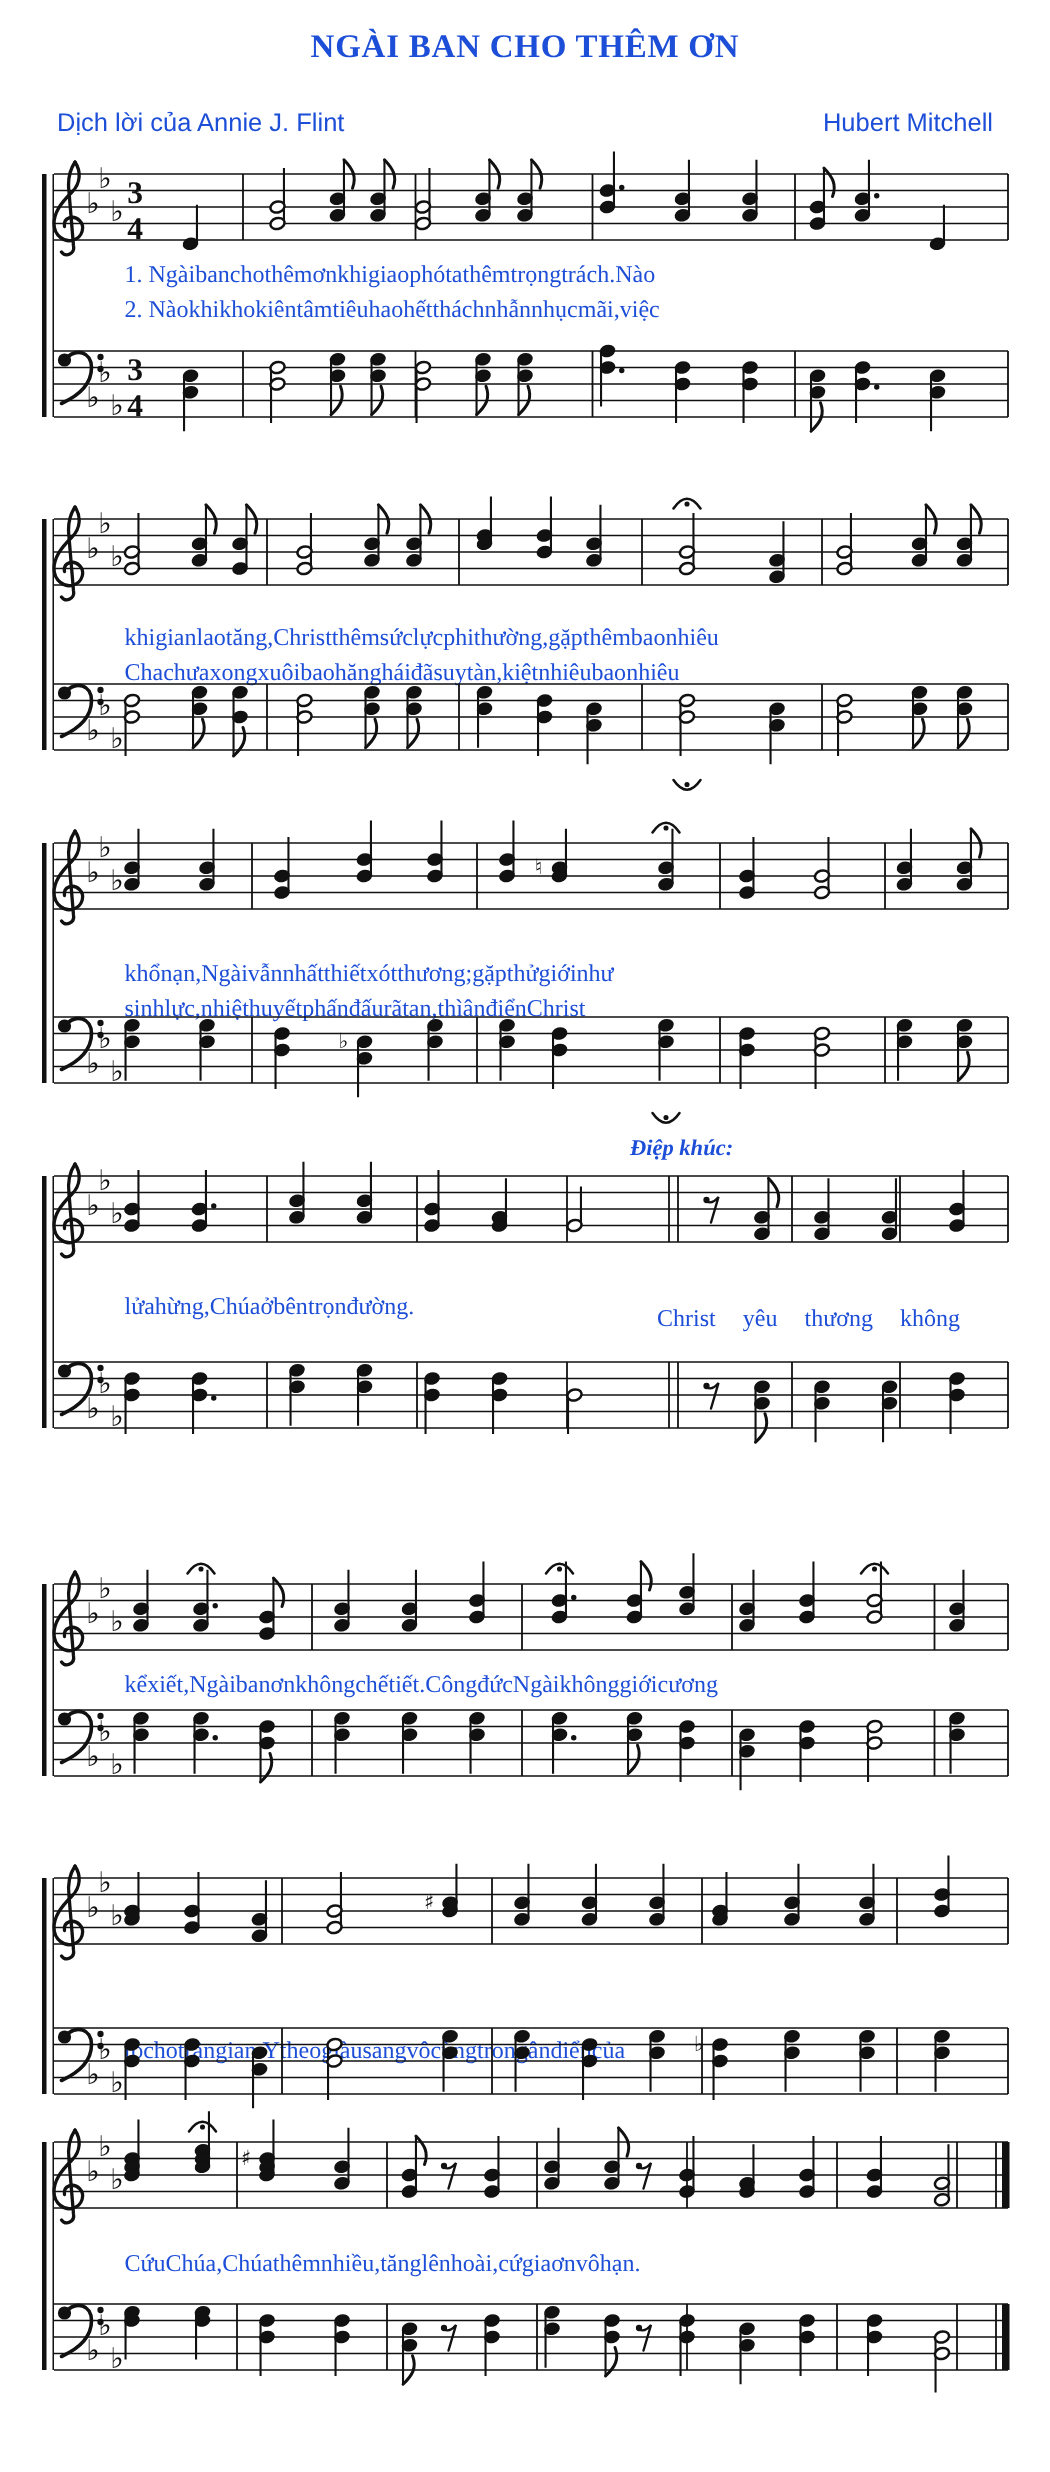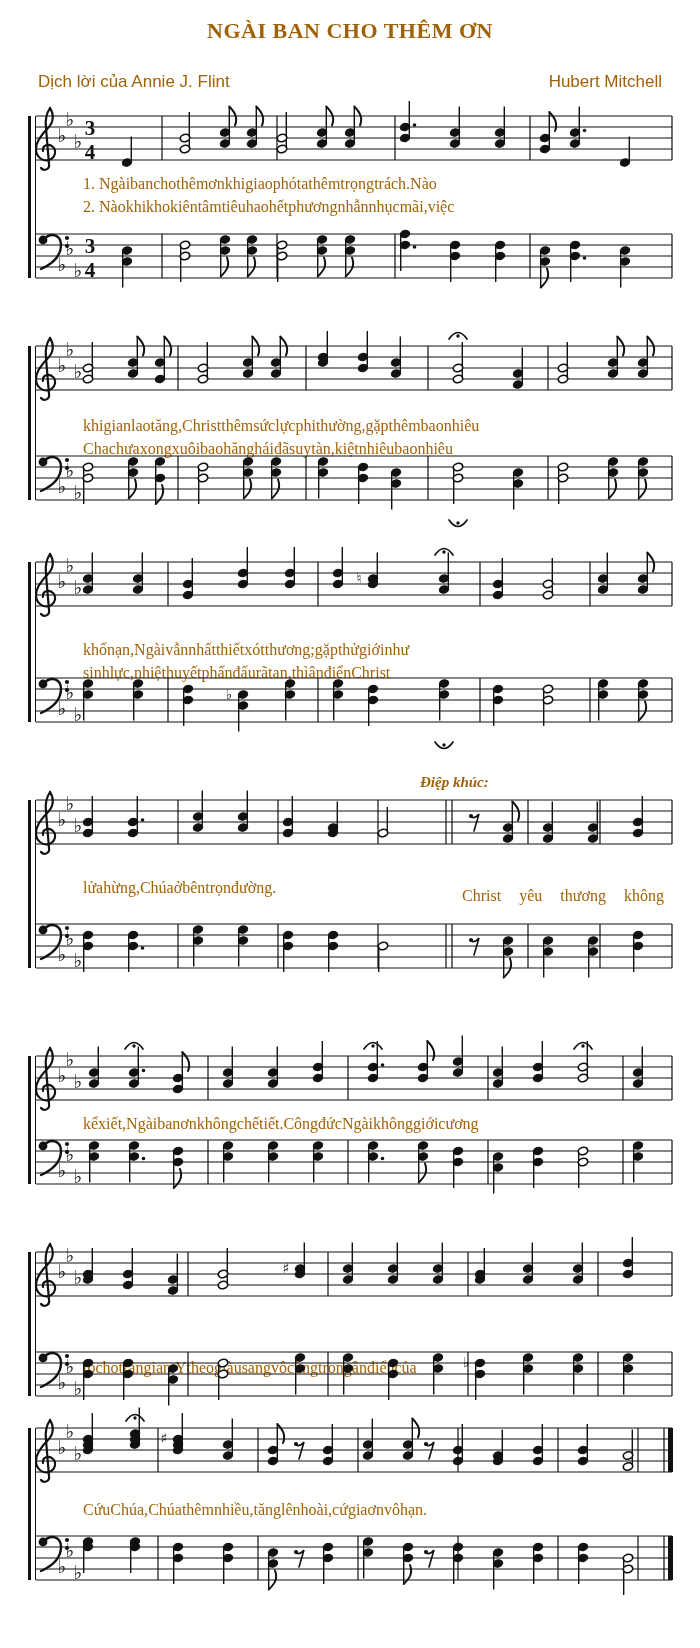--- a/index.html
+++ b/index.html
@@ -1,17 +1,17 @@
 <!DOCTYPE html>
 <html><head>
 <meta charset="utf-8">
 <style>
   html,body{margin:0;padding:0;background:#9a9a9a;}
   .page{position:relative;width:700px;height:1648px;background:#ffffff;
-        font-family:"Liberation Serif",serif;color:#a16207;overflow:hidden;}
+        font-family:"Liberation Serif",serif;color:#1d4ed8;overflow:hidden;}
   .title{position:absolute;top:18px;left:0;right:0;text-align:center;
          font-size:22px;font-weight:bold;letter-spacing:.5px;}
   .credit{position:absolute;top:72px;font-family:Liberation Sans, sans-serif;font-size:17px;}
   .credit.left{left:38px;} .credit.right{right:38px;}
   .system{position:absolute;left:28px;width:648px;}
   svg.staff{position:absolute;left:0;overflow:visible;display:block;}
   .br-heavy{position:absolute;left:0;width:3px;background:#111;}
   .br-thin{position:absolute;left:7px;width:1px;background:#111;}
   .lyrics{position:absolute;left:55px;right:36px;}
   .lyric-line{display:flex;justify-content:flex-start;font-size:16px;
@@ -139,21 +139,21 @@
           </div>
           <div class="lyric-line">
             <span>2. Nào</span>
             <span>khi</span>
             <span>kho</span>
             <span>kiên</span>
             <span>tâm</span>
             <span>tiêu</span>
             <span>hao</span>
             <span>hết</span>
-            <span>phương</span>
+            <span>thách</span>
             <span>nhẫn</span>
             <span>nhục</span>
             <span>mãi,</span>
             <span>việc</span>
           </div>
         </div>
         <svg width="648" height="112" class="staff" style="top: 134px;">
           <line x1="8" y1="12" x2="644" y2="12" stroke="#111" stroke-width="1"></line>
           <line x1="8" y1="23" x2="644" y2="23" stroke="#111" stroke-width="1"></line>
           <line x1="8" y1="34" x2="644" y2="34" stroke="#111" stroke-width="1"></line>
@@ -668,21 +668,21 @@
             <ellipse cx="575" cy="28.5" rx="4.8" ry="3.6" transform="rotate(-16 575 28.5)" fill="#111" stroke="#111" stroke-width="1"></ellipse>
           </g>
           <g>
             <line x1="610.7" y1="18.5" x2="610.7" y2="54.5" stroke="#111" stroke-width="1.4"></line>
             <path d="M 610.7 54.5 C 617 48.5 620 43.5 617 35.5" stroke="#111" stroke-width="2" fill="none" stroke-linecap="round"></path>
             <ellipse cx="615" cy="17.5" rx="4.8" ry="3.6" transform="rotate(-16 615 17.5)" fill="#111" stroke="#111" stroke-width="1"></ellipse>
             <ellipse cx="615" cy="28.5" rx="4.8" ry="3.6" transform="rotate(-16 615 28.5)" fill="#111" stroke="#111" stroke-width="1"></ellipse>
           </g>
         </svg>
       </div>
-      <div class="system" style="top: 772px; height: 252px; padding-left: 24px;">
+      <div class="system" style="top: 756px; height: 252px;">
         <div class="br-heavy" style="top: 28px; height: 168px;"></div>
         <div class="br-thin" style="top: 28px; height: 168px;"></div>
         <div class="refrain-label" style="left: 392px; top: 2px;">Điệp khúc:</div>
         <svg width="648" height="112" class="staff" style="top: 0px;">
           <line x1="8" y1="28" x2="644" y2="28" stroke="#111" stroke-width="1"></line>
           <line x1="8" y1="39" x2="644" y2="39" stroke="#111" stroke-width="1"></line>
           <line x1="8" y1="50" x2="644" y2="50" stroke="#111" stroke-width="1"></line>
           <line x1="8" y1="61" x2="644" y2="61" stroke="#111" stroke-width="1"></line>
           <line x1="8" y1="72" x2="644" y2="72" stroke="#111" stroke-width="1"></line>
           <line x1="150" y1="28" x2="150" y2="72" stroke="#111" stroke-width="1.2"></line>

